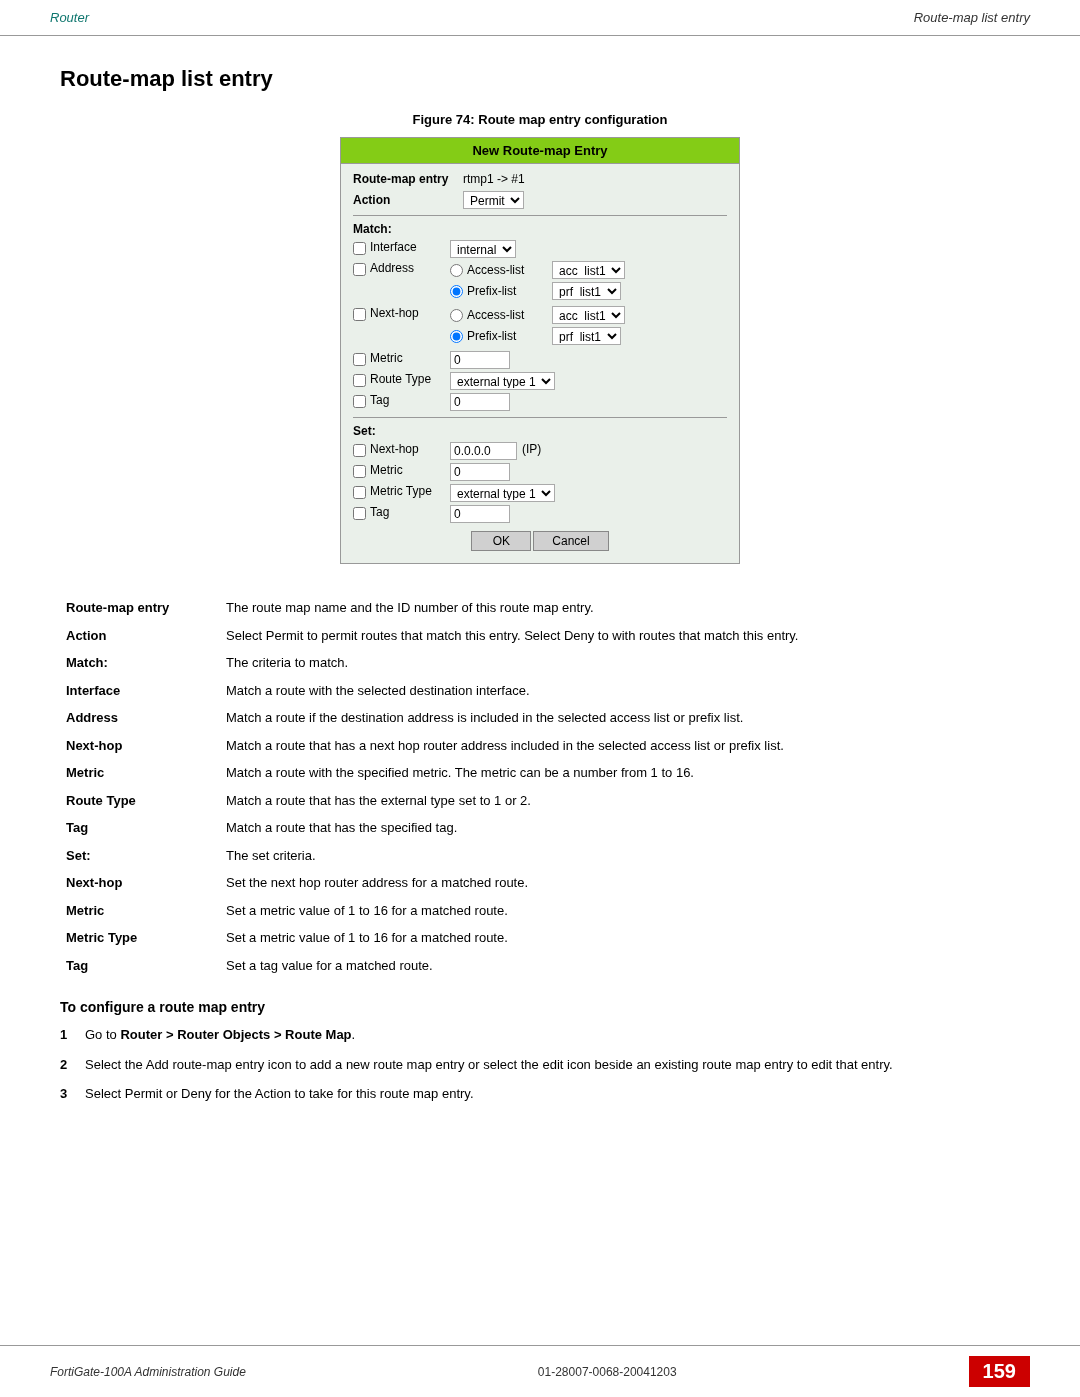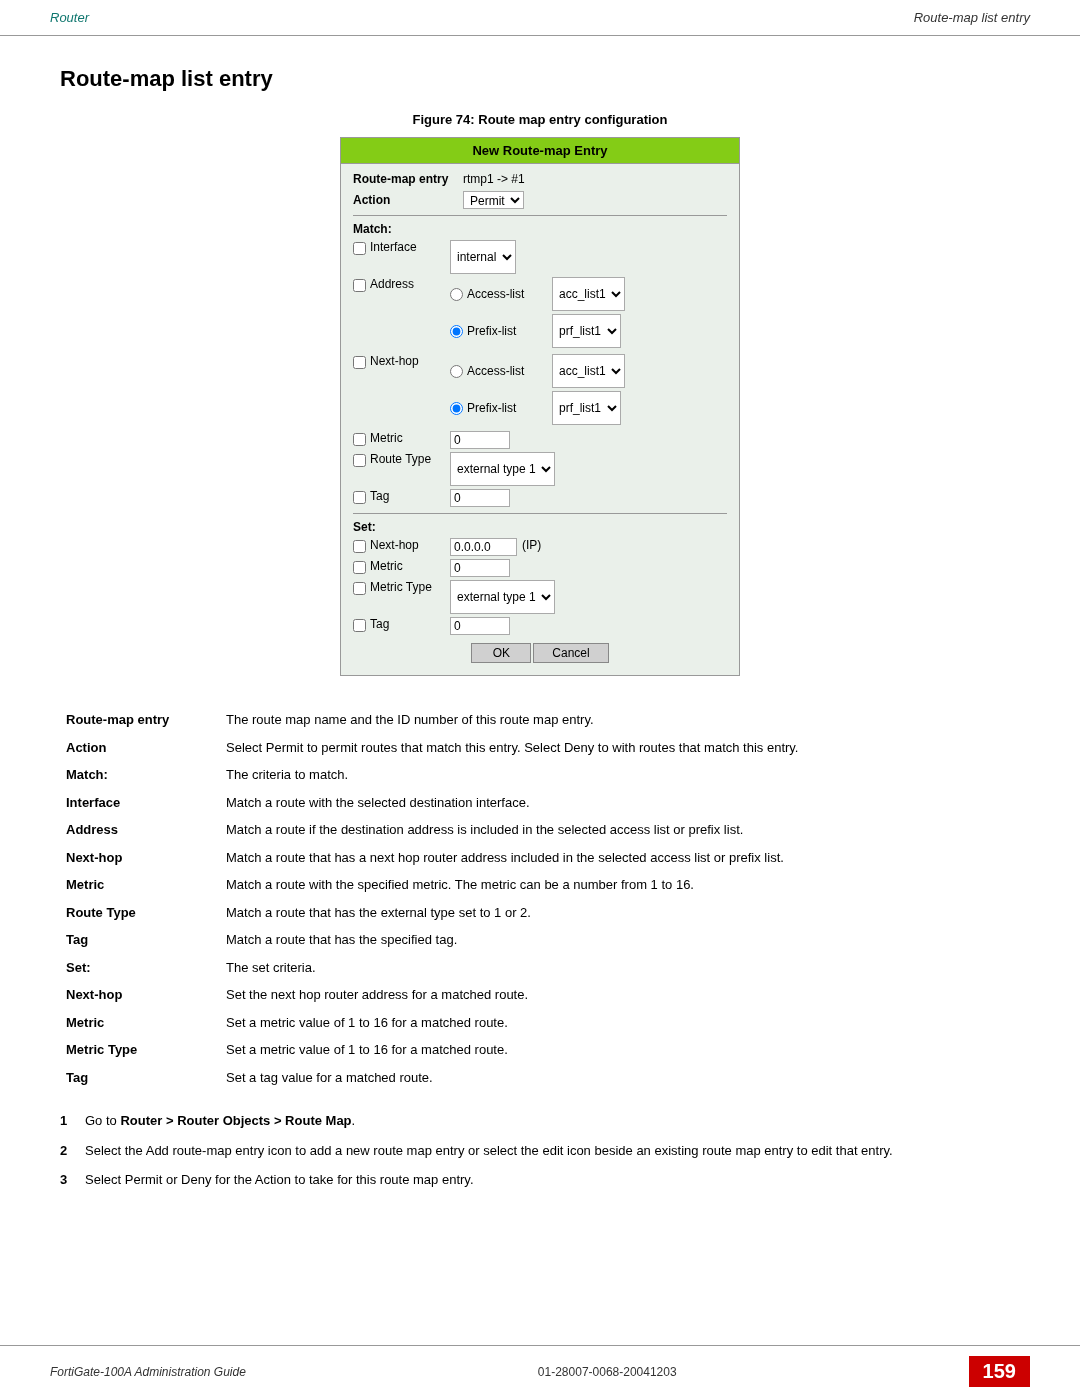--- a/index.html
+++ b/index.html
@@ -142,21 +142,21 @@
       font-size: 12px;
       padding: 1px 2px;
       background: #fff;
       height: 18px;
     }
     .dialog-select-inline {
       border: 1px solid #aaa;
       font-size: 12px;
       padding: 1px 2px;
       background: #fff;
-      height: 34px;
+      height: 18px;
     }
     .dialog-actions {
       display: flex;
       justify-content: center;
       gap: 2px;
       margin-top: 8px;
       padding-bottom: 4px;
     }
     .dialog-btn {
       background: #d0d0d0;
@@ -450,20 +450,21 @@
           <td>Set a metric value of 1 to 16 for a matched route.</td>
         </tr>
         <tr>
           <td>Tag</td>
           <td>Set a tag value for a matched route.</td>
         </tr>
       </tbody>
   </table>
 
   <div class="steps-section">
+    <div class="steps-heading">To configure a route map entry</div>
     <ol class="steps-list" id="steps-list">
     <li>
           <span class="step-number">1</span>
           <span class="step-text">Go to <strong>Router &gt; Router Objects &gt; Route Map</strong>.</span>
         </li>
         <li>
           <span class="step-number">2</span>
           <span class="step-text">Select the Add route-map entry icon to add a new route map entry or select the edit icon beside an existing route map entry to edit that entry.</span>
         </li>
         <li>

